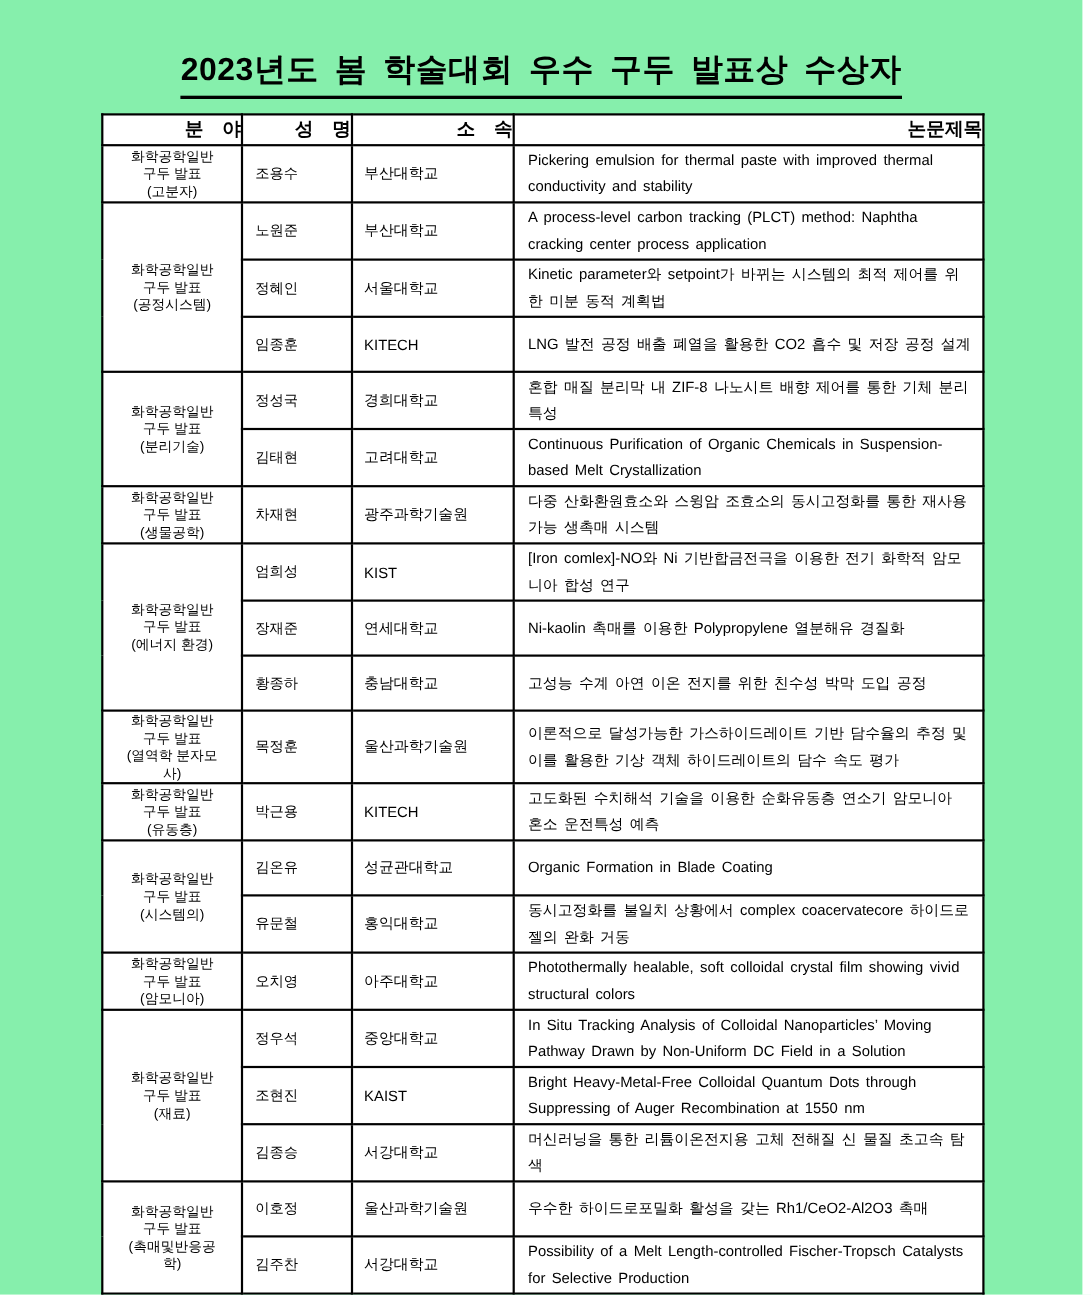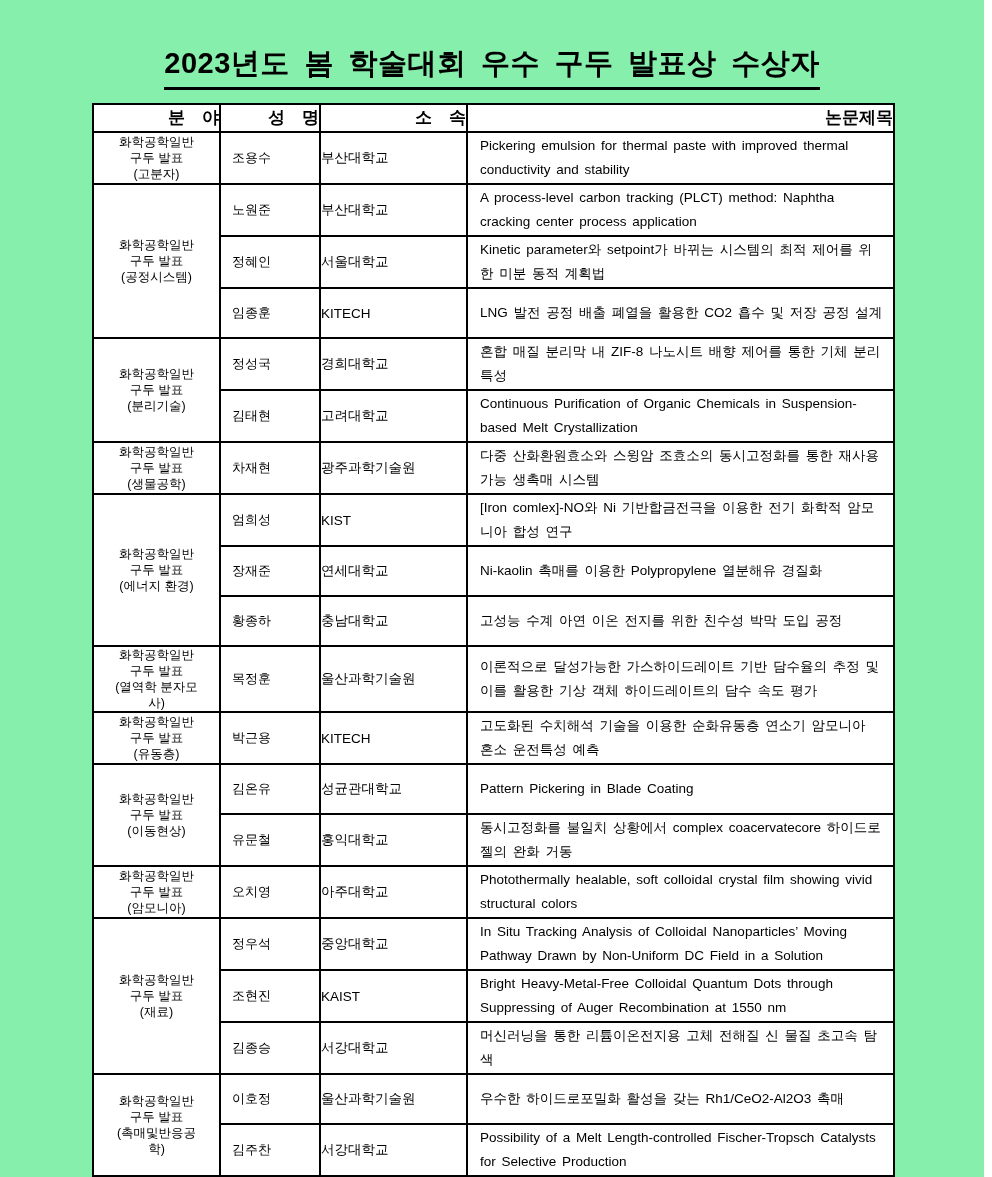--- a/index.html
+++ b/index.html
@@ -57,20 +57,21 @@
     padding: 0 18px;
   }
   td.name-cell {
     vertical-align: middle;
     font-size: 13px;
     padding-left: 11px;
   }
   td.affil-cell {
     vertical-align: middle;
     font-size: 13.5px;
+    padding-left: 10px;
   }
   td.title-cell {
     vertical-align: middle;
     font-size: 13.5px;
     line-height: 24px;
     padding: 1px 10px 1px 12px;
     word-spacing: 2px;
   }
 </style>
 </head>
@@ -189,25 +190,25 @@
             <div>(유동층)</div>
           </td>
           <td class="name-cell">박근용</td>
           <td class="affil-cell">KITECH</td>
           <td class="title-cell">고도화된 수치해석 기술을 이용한 순화유동층 연소기 암모니아 혼소 운전특성 예측</td>
         </tr>
         <tr class="data-row">
           <td class="field-cell" rowspan="2">
             <div>화학공학일반</div>
             <div>구두 발표</div>
-            <div>(이동현상)</div>
+            <div>(시스템의)</div>
           </td>
           <td class="name-cell">김온유</td>
           <td class="affil-cell">성균관대학교</td>
-          <td class="title-cell">Pattern Pickering in Blade Coating</td>
+          <td class="title-cell">Organic Formation in Blade Coating</td>
         </tr>
         <tr class="data-row">
           <td class="name-cell">유문철</td>
           <td class="affil-cell">홍익대학교</td>
           <td class="title-cell">동시고정화를 불일치 상황에서 complex coacervatecore 하이드로젤의 완화 거동</td>
         </tr>
         <tr class="data-row">
           <td class="field-cell" rowspan="1">
             <div>화학공학일반</div>
             <div>구두 발표</div>

